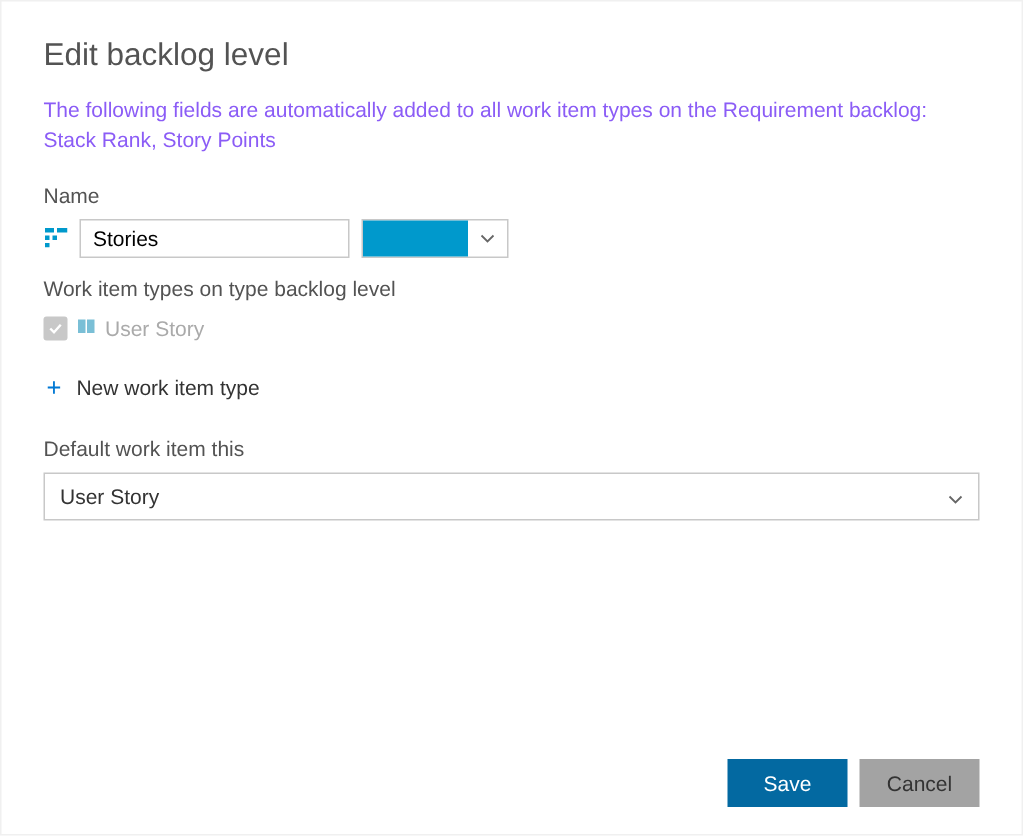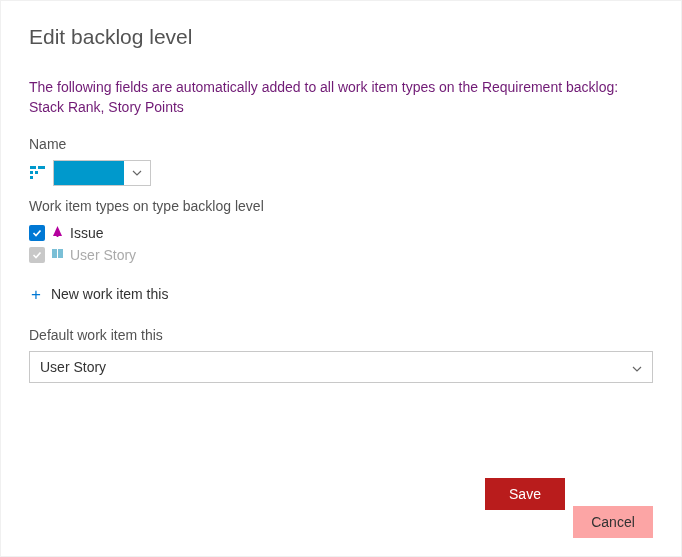--- a/index.html
+++ b/index.html
@@ -11,24 +11,24 @@
       height: 557px;
       background: #fff;
       border: 1px solid #f0f0f0;
       position: relative;
       padding: 24px 28px 70px 28px;
     }
     .title {
       font-size: 21px;
       font-weight: 300;
       color: #535353;
-      margin-bottom: 28px;
+      margin-bottom: 14px;
     }
     .info-text {
-      color: #701a75;
+      color: #8b5cf6;
       line-height: 1.45;
       margin-bottom: 18px;
     }
     .field-label {
       color: #535353;
       margin-bottom: 8px;
       font-weight: 400;
       margin-top: 12px;
     }
     .name-row {
@@ -132,88 +132,75 @@
     }
     .btn {
       min-width: 80px;
       height: 32px;
       border: none;
       font-family: inherit;
       font-size: 14px;
       cursor: pointer;
       padding: 0 16px;
     }
-    .btn.primary { background: #b91c1c; color: #fff; }
-    .btn.secondary { background: #fca5a5; color: #333; margin-top: 28px; }
+    .btn.primary { background: #0369a1; color: #fff; }
+    .btn.secondary { background: #a3a3a3; color: #333; }
   </style>
 </head>
 <body>
 
 <h1 class="title">Edit backlog level</h1>
 
 <p class="info-text">The following fields are automatically added to all work item types on the Requirement backlog: Stack Rank, Story Points</p>
 
 <div class="field-label">Name</div>
 
 <div class="name-row">
   <span class="backlog-icon">
     <svg width="15" height="13" viewBox="0 0 15 13">
         <rect x="0" y="0" width="6" height="3" fill="currentColor"></rect>
         <rect x="8" y="0" width="7" height="3" fill="currentColor"></rect>
         <rect x="0" y="5" width="3" height="3" fill="currentColor"></rect>
         <rect x="5" y="5" width="3" height="3" fill="currentColor"></rect>
         <rect x="0" y="10" width="3" height="3" fill="currentColor"></rect>
       </svg>
   </span>
+  <input class="text-input" type="text" value="Stories" style="">
   <div class="color-picker">
     <div class="color-swatch"></div>
     <div class="color-caret">
       <svg width="10" height="6" viewBox="0 0 10 6">
           <path d="M1 1 L5 5 L9 1" stroke="currentColor" stroke-width="1.2" fill="none"></path>
         </svg>
     </div>
   </div>
 </div>
 
 <div class="field-label">Work item types on type backlog level</div>
 
 <div class="wit-list">
-  <div class="wit-row">
-    <span class="chk checked">
-      <svg width="10" height="10" viewBox="0 0 10 10">
-          <path d="M1.5 5 L4 7.5 L8.5 2.5" stroke="#fff" stroke-width="1.6" fill="none"></path>
-        </svg>
-    </span>
-    <span class="wit-issue-icon">
-      <svg width="13" height="13" viewBox="0 0 13 13">
-          <path d="M6.5 1 L11 11 L2 11 Z" fill="currentColor"></path>
-          <rect x="5.6" y="9" width="1.8" height="3" fill="currentColor"></rect>
-        </svg>
-    </span>
-    <span>Issue</span>
-  </div>
   <div class="wit-row disabled">
     <span class="chk disabled-checked">
       <svg width="10" height="10" viewBox="0 0 10 10">
           <path d="M1.5 5 L4 7.5 L8.5 2.5" stroke="#fff" stroke-width="1.6" fill="none"></path>
         </svg>
     </span>
     <span class="wit-story-icon">
       <svg width="13" height="13" viewBox="0 0 13 13">
           <rect x="1" y="2" width="5" height="9" fill="currentColor"></rect>
           <rect x="7" y="2" width="5" height="9" fill="currentColor"></rect>
         </svg>
     </span>
     <span>User Story</span>
   </div>
 </div>
 
 <div class="new-wit">
   <span class="plus">+</span>
-  <span class="txt">New work item this</span>
+  <span class="txt">New work item type</span>
 </div>
 
 <div class="field-label">Default work item this</div>
 
 <div class="dropdown">
   <span>User Story</span>
   <span class="caret">
     <svg width="10" height="6" viewBox="0 0 10 6">
         <path d="M1 1 L5 5 L9 1" stroke="currentColor" stroke-width="1.2" fill="none"></path>
       </svg>

